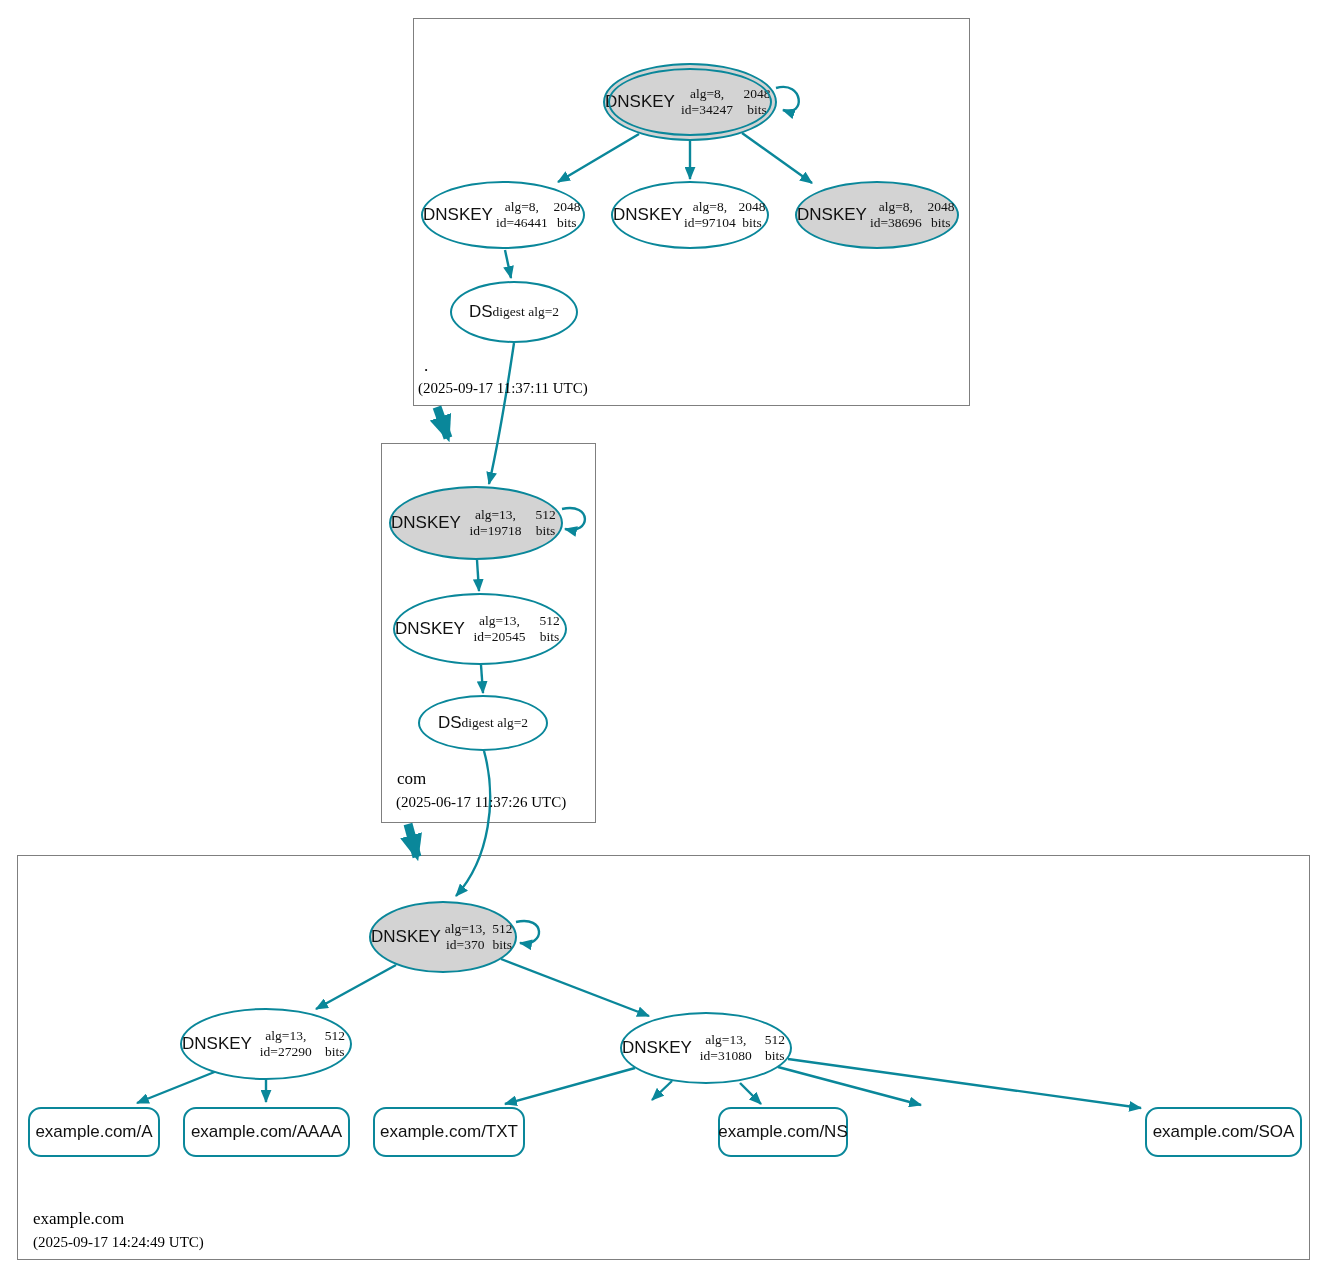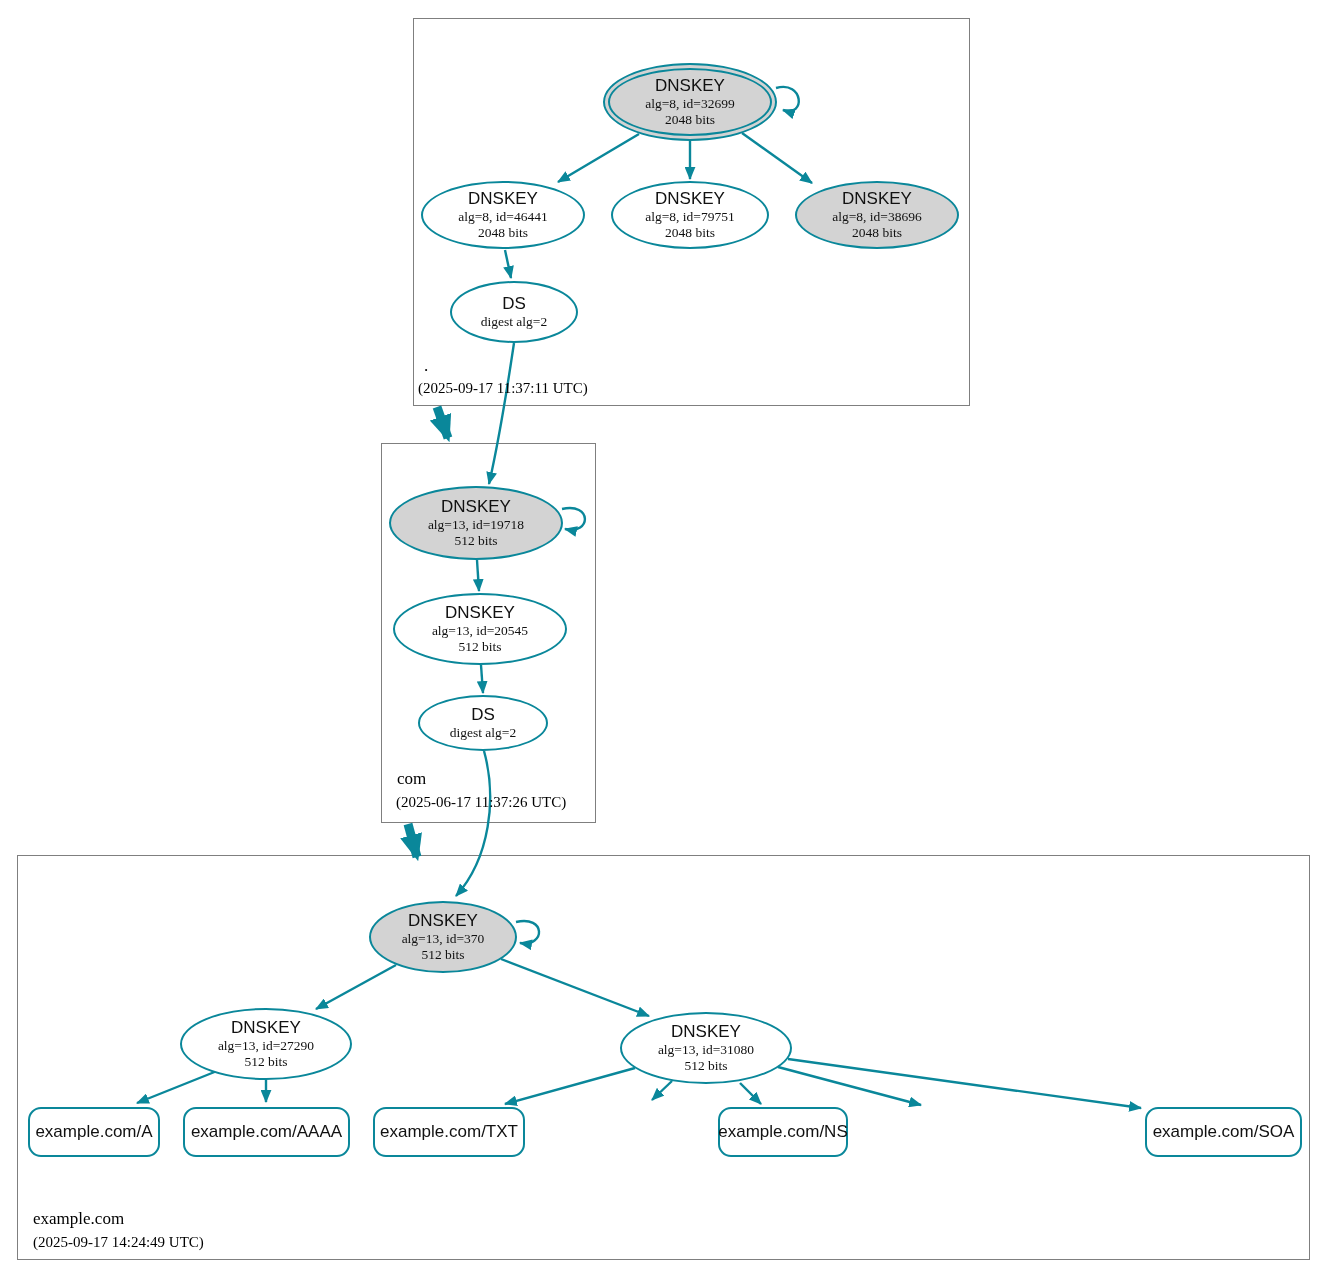--- a/index.html
+++ b/index.html
@@ -3,21 +3,21 @@
 <meta charset="utf-8">
 <style>
   html,body{margin:0;padding:0;background:#ffffff;}
   .canvas{position:relative;width:1328px;height:1278px;background:#fff;overflow:hidden;
           font-family:"Liberation Serif", serif;color:#111;}
   .zone-box{position:absolute;border:1px solid var(--border);box-sizing:border-box;background:transparent;}
   .edges{position:absolute;left:0;top:0;width:1328px;height:1278px;color:var(--edge);}
   .edges path.e{fill:none;stroke:var(--edge);stroke-width:2.4px;}
   .edges path.fat{fill:none;stroke:var(--edge);stroke-width:9px;}
   .edges marker path{fill:var(--edge);}
-  .node{position:absolute;display:flex;flex-direction:column;align-items:center;justify-content:center;
+  .node{position:absolute;display:flex;flex-direction:row;align-items:center;justify-content:center;
         border:2.5px solid var(--edge);border-radius:50%;background:#fff;box-sizing:border-box;text-align:center;}
   .node.gray{background:var(--ksk_fill);}
   .node.double::before{content:"";position:absolute;inset:3px;border:2.5px solid var(--edge);
         border-radius:50%;pointer-events:none;}
   .nt{font-family:"Liberation Sans", sans-serif;font-size:17px;line-height:20px;color:#111;}
   .nd{font-family:"Liberation Serif", serif;font-size:13.5px;line-height:16px;color:#111;}
   .rrset{position:absolute;height:50px;border:2.2px solid var(--edge);border-radius:13px;background:#fff;
         box-sizing:border-box;display:flex;align-items:center;justify-content:center;}
   .rt{font-family:"Liberation Sans", sans-serif;font-size:17px;color:#111;white-space:nowrap;}
   .zlabel{position:absolute;font-family:"Liberation Serif", serif;font-size:17px;color:#000;}
@@ -63,31 +63,31 @@
     <path class="e" d="M 266,1080 L 266,1102" marker-end="url(#ah)"></path>
     <path class="e" d="M 635,1068 L 505,1104" marker-end="url(#ah)"></path>
     <path class="e" d="M 672,1081 L 652,1100" marker-end="url(#ah)"></path>
     <path class="e" d="M 740,1083 L 761,1104" marker-end="url(#ah)"></path>
     <path class="e" d="M 778,1067 L 921,1105" marker-end="url(#ah)"></path>
     <path class="e" d="M 788,1059 L 1141,1108" marker-end="url(#ah)"></path>
   </svg>
 
   <div class="node gray double" style="left:603px;top:63px;width:174px;height:78px">
     <span class="nt">DNSKEY</span>
-    <span class="nd">alg=8, id=32699</span>
+    <span class="nd">alg=8, id=34247</span>
     <span class="nd">2048 bits</span>
   </div>
   <div class="node" style="left:421px;top:181px;width:164px;height:68px">
     <span class="nt">DNSKEY</span>
     <span class="nd">alg=8, id=46441</span>
     <span class="nd">2048 bits</span>
   </div>
   <div class="node" style="left:611px;top:181px;width:158px;height:68px">
     <span class="nt">DNSKEY</span>
-    <span class="nd">alg=8, id=79751</span>
+    <span class="nd">alg=8, id=97104</span>
     <span class="nd">2048 bits</span>
   </div>
   <div class="node gray" style="left:795px;top:181px;width:164px;height:68px">
     <span class="nt">DNSKEY</span>
     <span class="nd">alg=8, id=38696</span>
     <span class="nd">2048 bits</span>
   </div>
   <div class="node" style="left:450px;top:281px;width:128px;height:62px">
     <span class="nt">DS</span>
     <span class="nd">digest alg=2</span>

